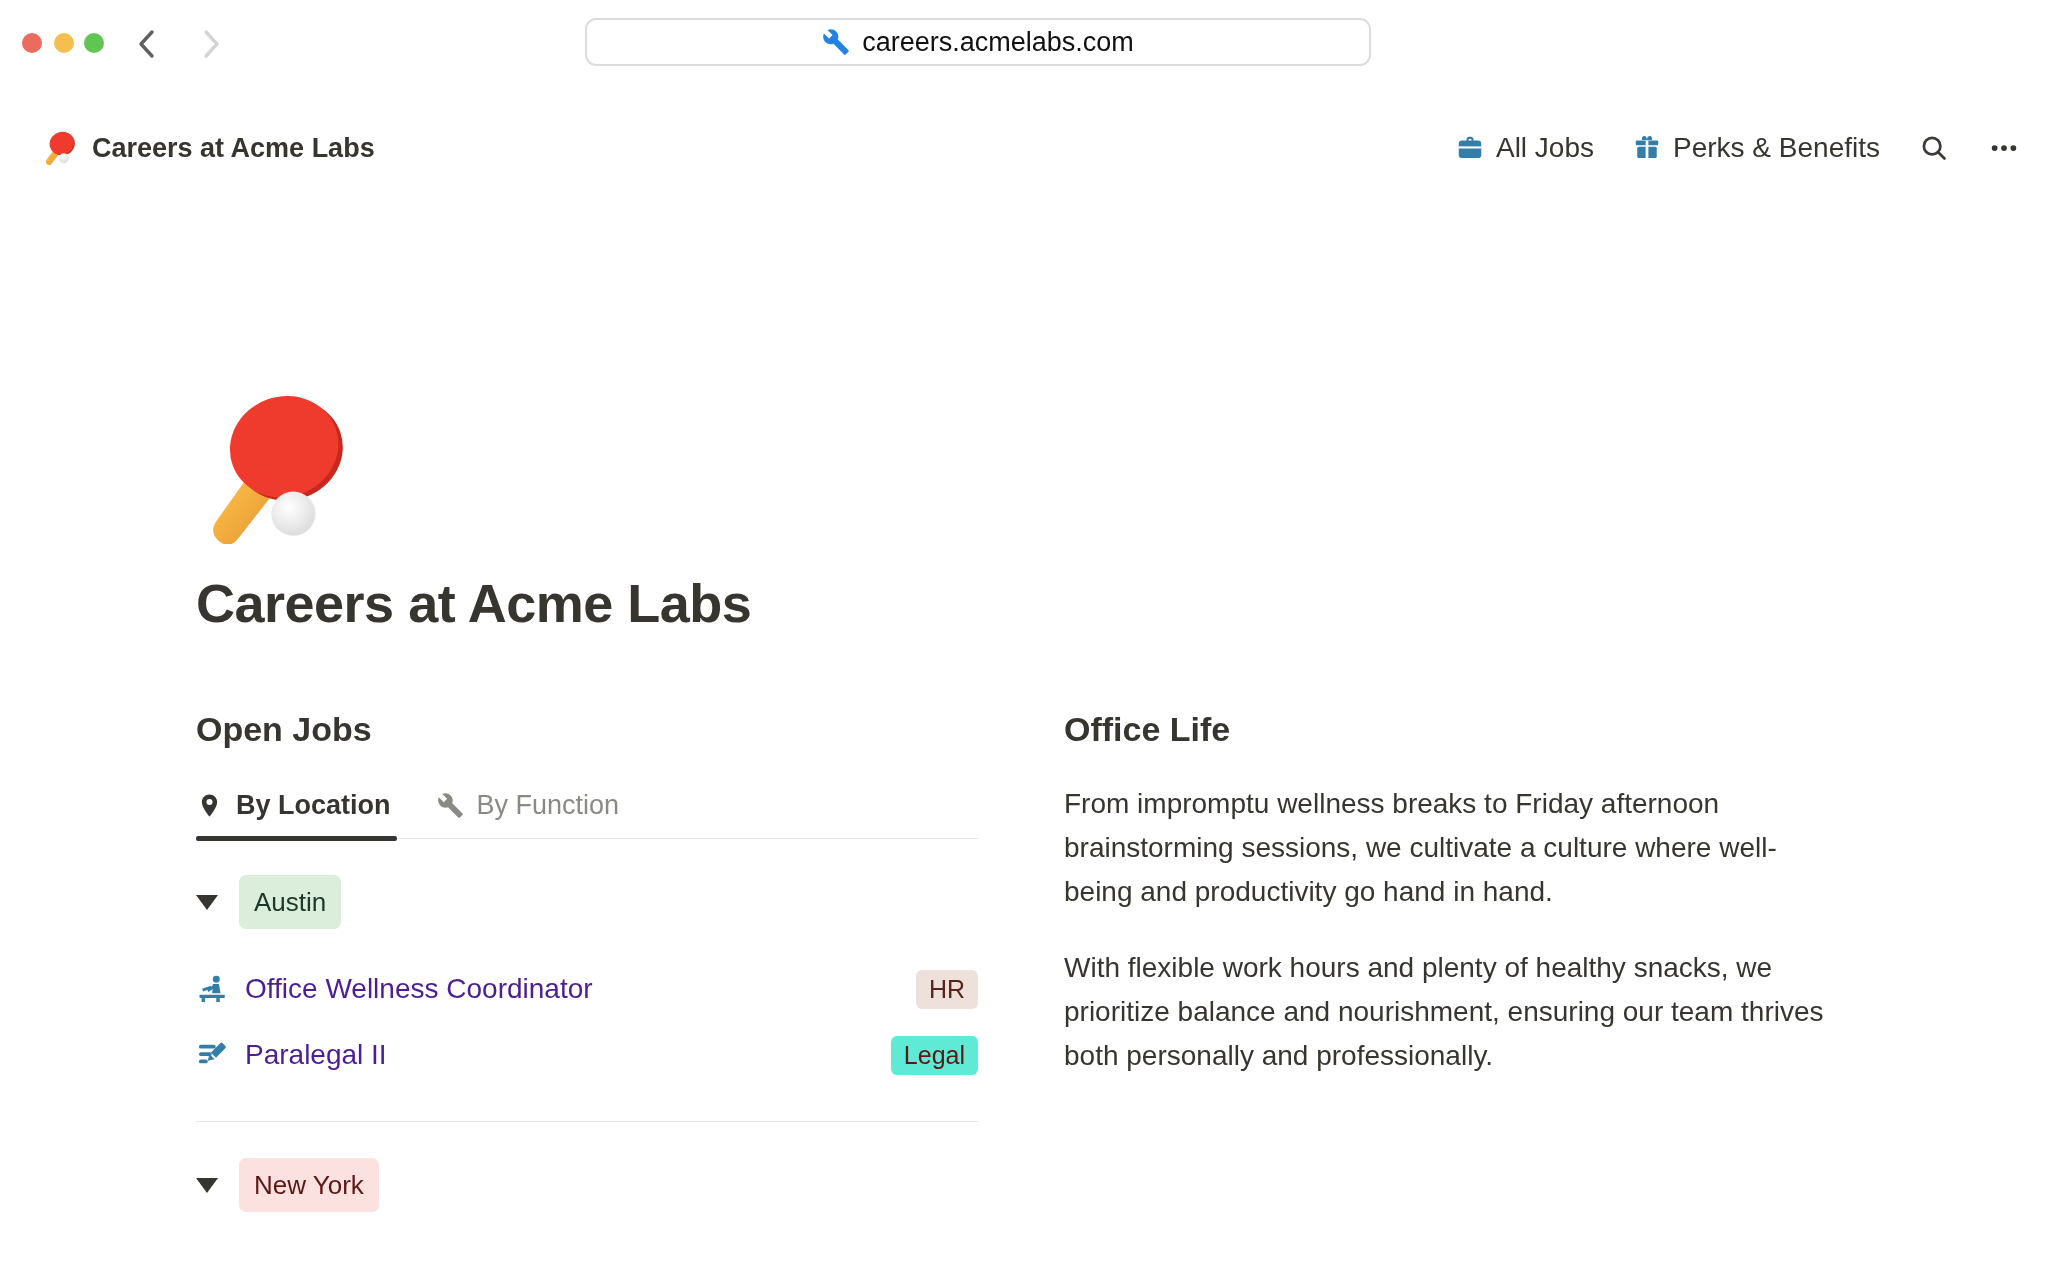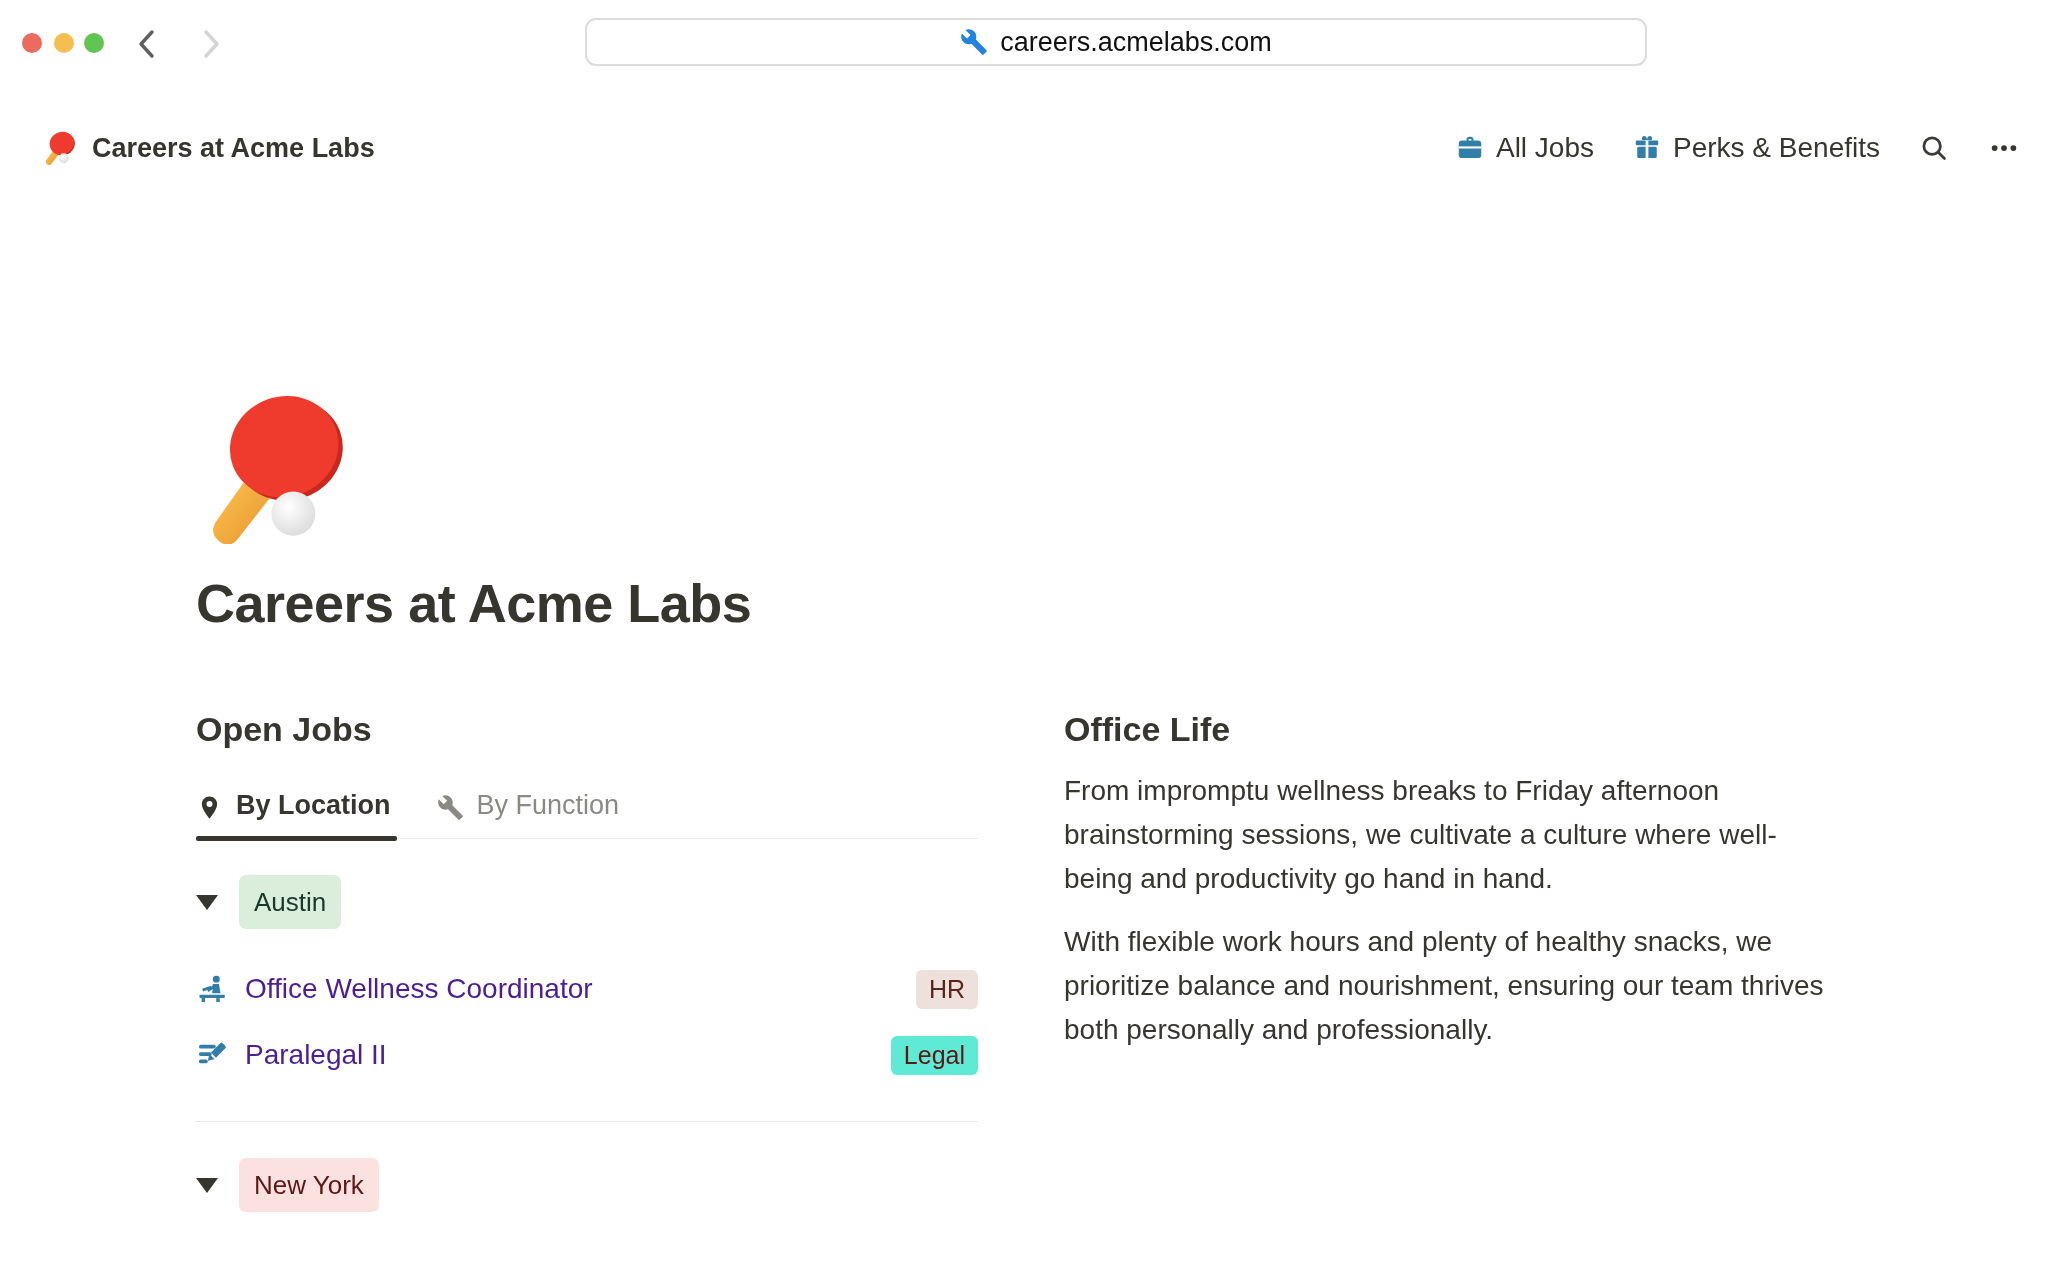--- a/index.html
+++ b/index.html
@@ -14,21 +14,21 @@
   
   .browser-bar { position:relative; height:70px; background:#fff; }
   .traffic { position:absolute; top:33px; width:20px; height:20px; border-radius:50%; }
   .t-close { left:22px;  background:#ED6A5E; }
   .t-min   { left:54px;  background:#F5BF4F; }
   .t-zoom  { left:84px;  background:#61C554; }
   .nav-arrow { position:absolute; top:28px; width:30px; height:32px; }
   .nav-back { left:132px; }
   .nav-fwd  { left:196px; }
   .address-bar {
-    position:absolute; left:585px; top:18px; width:1062px; height:48px;
+    position:absolute; left:585px; top:18px; width:786px; height:48px;
     border:2px solid #DCDCDC; border-radius:11px; background:#fff;
     display:flex; align-items:center; justify-content:center; gap:12px;
     font-size:27px; color:#111;
   }
   .address-bar svg { width:28px; height:28px; }
   
   .site-header {
     margin-top:54px; height:48px; padding:0 28px 0 42px;
     display:flex; align-items:center; justify-content:space-between;
   }
@@ -49,21 +49,21 @@
   .hero .desc {
     margin-top:18px; width:1635px; font-size:27.5px; line-height:44px; color:#787774;
   }
   
   .columns { display:flex; margin:74px 0 0 196px; gap:86px; }
   .col-left  { width:782px; }
   .col-right { width:778px; }
   h2.section { font-size:34px; font-weight:700; color:#37352F; line-height:42px; }
   
   .tabs { margin-top:40px; display:flex; gap:46px; border-bottom:1px solid #E9E8E5; }
-  .tab { display:flex; align-items:flex-end; gap:13px; padding-bottom:17px; font-size:27px; cursor:pointer; position:relative; }
+  .tab { display:flex; align-items:center; gap:13px; padding-bottom:17px; font-size:27px; cursor:pointer; position:relative; }
   .tab svg { width:27px; height:27px; }
   .tab.active { color:#37352F; font-weight:600; }
   .tab.active::after { content:""; position:absolute; left:0; right:-6px; bottom:-2.5px; height:5px; background:#37352F; border-radius:2px; }
   .tab.inactive { color:#8A8983; font-weight:400; }
   
   .group-row { margin-top:36px; display:flex; align-items:center; gap:21px; }
   .toggle { width:0; height:0; border-left:11px solid transparent; border-right:11px solid transparent; border-top:15px solid #37352F; cursor:pointer; }
   .badge { font-size:26px; font-weight:500; padding:12px 15px; border-radius:7px; line-height:30px; }
   .badge-green { background:#DBEDDB; color:#1C3829; }
   .badge-red   { background:#FBE1E0; color:#5D1715; }
@@ -72,21 +72,21 @@
   .job-row.first { margin-top:36px; }
   .job-row + .job-row { margin-top:18px; }
   .job-row svg { width:32px; height:32px; flex:0 0 auto; }
   .job-title { font-size:28px; font-weight:500; color:#4c1d95; }
   .job-tag { margin-left:auto; font-size:25px; padding:5px 13px; border-radius:6px; line-height:29px; }
   .tag-brown { background:#EEE1DC; color:#58241C; }
   .tag-red   { background:#5eead4; color:#5D1715; }
   .divider { margin-top:42px; border-top:1.5px solid #E9E8E5; }
   
   .col-right .lead { margin-top:22px; font-size:28px; font-weight:700; line-height:44px; color:#37352F; }
-  .col-right p.body { margin-top:19px; font-size:28px; line-height:44px; color:#37352F; }
+  .col-right p.body { margin-top:32px; font-size:28px; line-height:44px; color:#37352F; }
 </style>
 </head>
 <body>
 
 <svg width="0" height="0" style="position:absolute">
   <defs>
     <linearGradient id="handleGrad" x1="0" y1="0" x2="1" y2="1">
       <stop offset="0" stop-color="#FDC44F"></stop>
         <stop offset="1" stop-color="#E6952E"></stop>
     </linearGradient>

